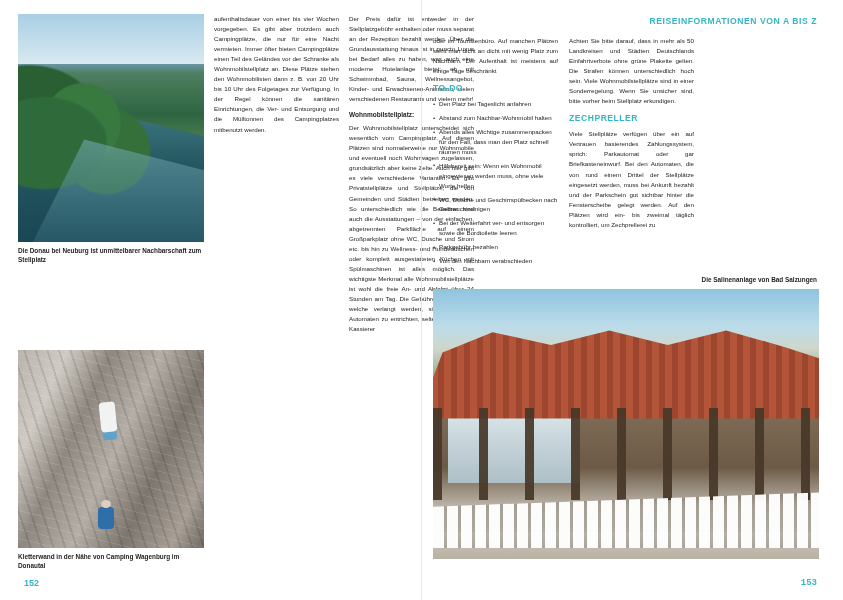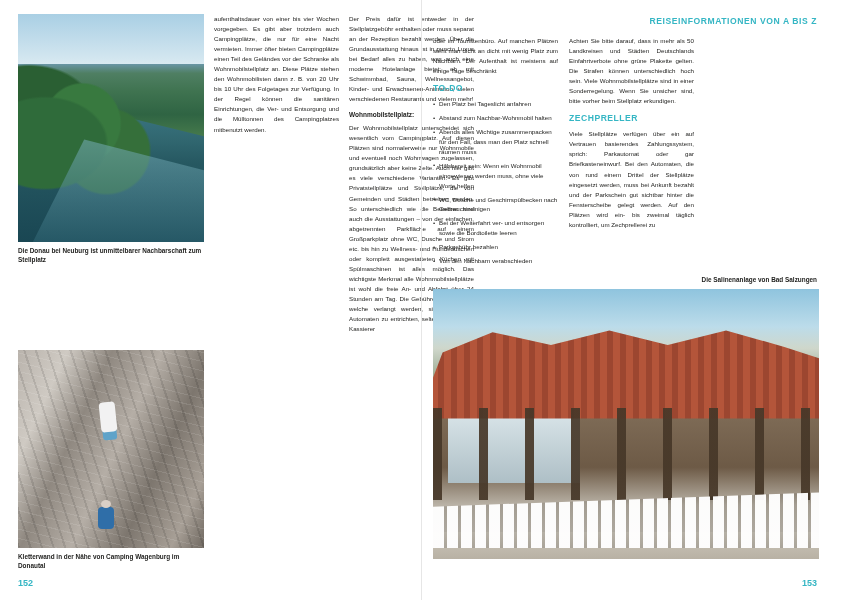--- a/index.html
+++ b/index.html
@@ -146,22 +146,22 @@
     font-size:6.2px; line-height:1.6; margin:0 0 4px 0;
     padding-left:6px; position:relative; text-align:left;
   }
   ul.bullets li::before{
     content:"•"; position:absolute; left:0; top:-0.5px; color:#1d1d1b;
   }
 
   .folio {
     position:absolute; bottom:12px; font-size:9px; color:#35b6c4; font-weight:bold;
   }
-  .folio-left { left:18px;text-align:center; }
-  .folio-right { right:18px; }
+  .folio-left { left:24px;text-align:center; }
+  .folio-right { right:18px;font-family:Liberation Mono, monospace; }
 
   .left-top { display:flex; gap:10px; }
   .left-col-media { width:186px; }
   .left-col-text { flex:1; display:flex; gap:10px; }
   .tcol { width:125px; }
 </style>
 </head>
 <body>
 
 <div class="spread">

